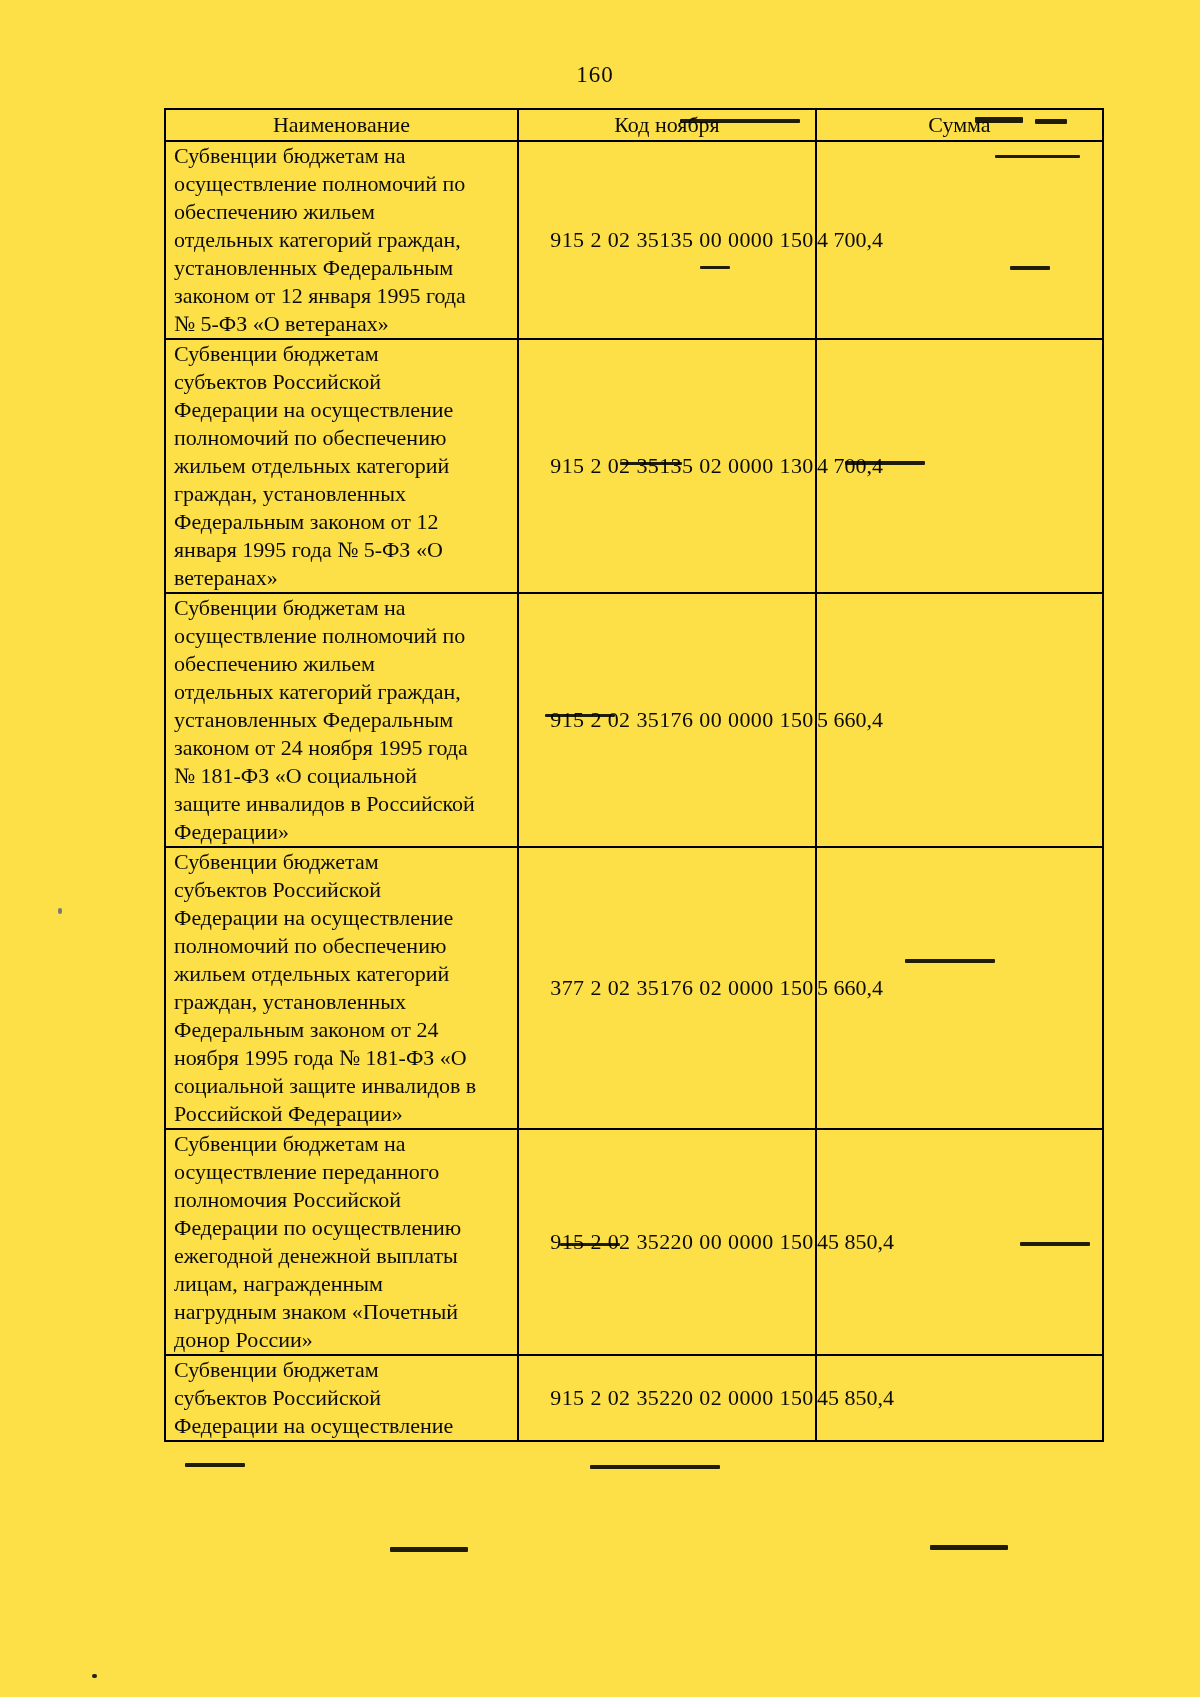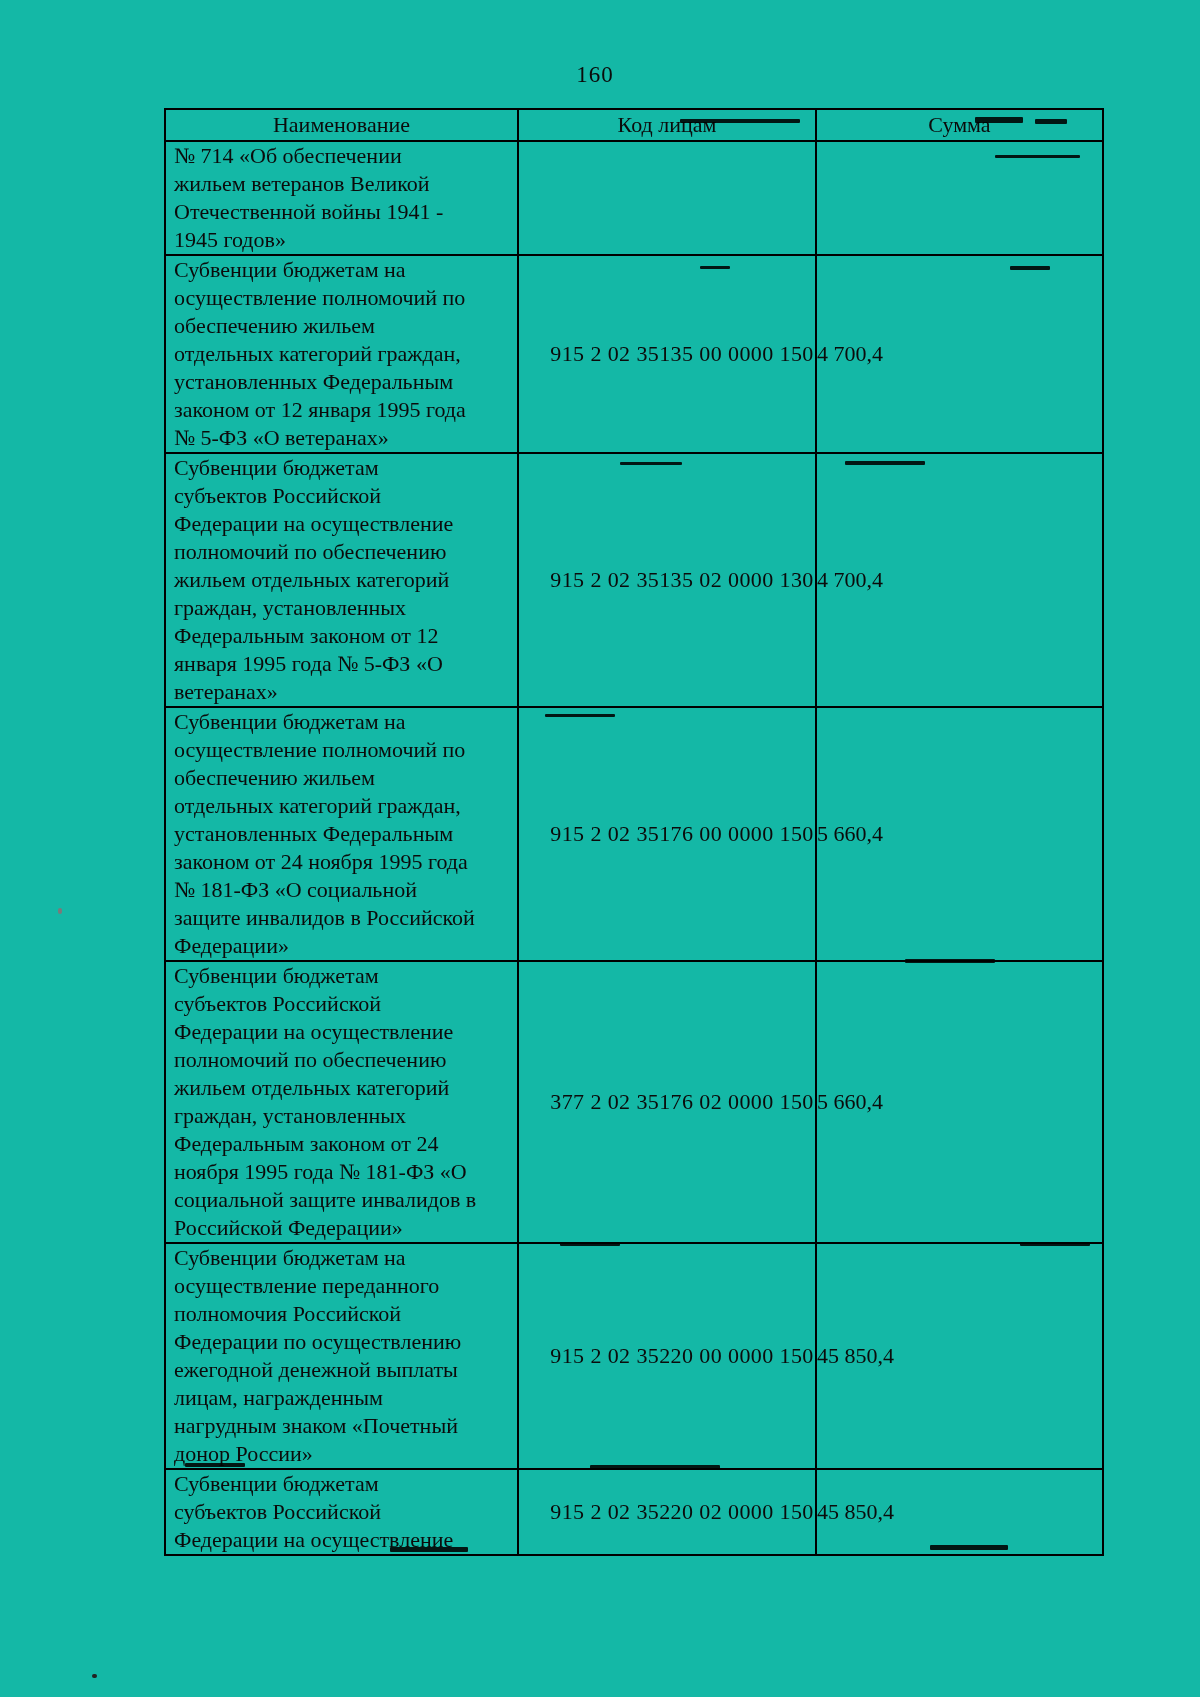--- a/index.html
+++ b/index.html
@@ -1,20 +1,20 @@
 <!DOCTYPE html>
 <html><head>
 <meta charset="utf-8">
 <style>
   html,body { margin:0; padding:0; background:#ffffff; }
   .page {
     position:relative;
     width:1200px;
     height:1697px;
-    background:#14b8a6;
+    background:#fde047;
     font-family:"Liberation Serif","DejaVu Serif",serif;
     color:#0b0b0b;
     overflow:hidden;
   }
   .pagenum {
     position:absolute;
     top:62px;
     left:0;
     width:1190px;
     text-align:center;
@@ -82,33 +82,25 @@
 
   <table class="doc-table">
     <colgroup>
       <col style="width:353px">
       <col style="width:298px">
       <col style="width:287px">
     </colgroup>
     <thead>
       <tr>
         <th>Наименование</th>
-        <th>Код лицам</th>
+        <th>Код ноября</th>
         <th>Сумма</th>
       </tr>
     </thead>
     <tbody>
-      <tr>
-        <td class="name">№ 714 «Об обеспечении
-жильем ветеранов Великой
-Отечественной войны 1941 -
-1945 годов»</td>
-        <td class="code"></td>
-        <td class="sum"></td>
-      </tr>
       <tr>
         <td class="name">Субвенции бюджетам на
 осуществление полномочий по
 обеспечению жильем
 отдельных категорий граждан,
 установленных Федеральным
 законом от 12 января 1995 года
 № 5-ФЗ «О ветеранах»</td>
         <td class="code">915 2 02 35135 00 0000 150</td>
         <td class="sum">4 700,4</td>

